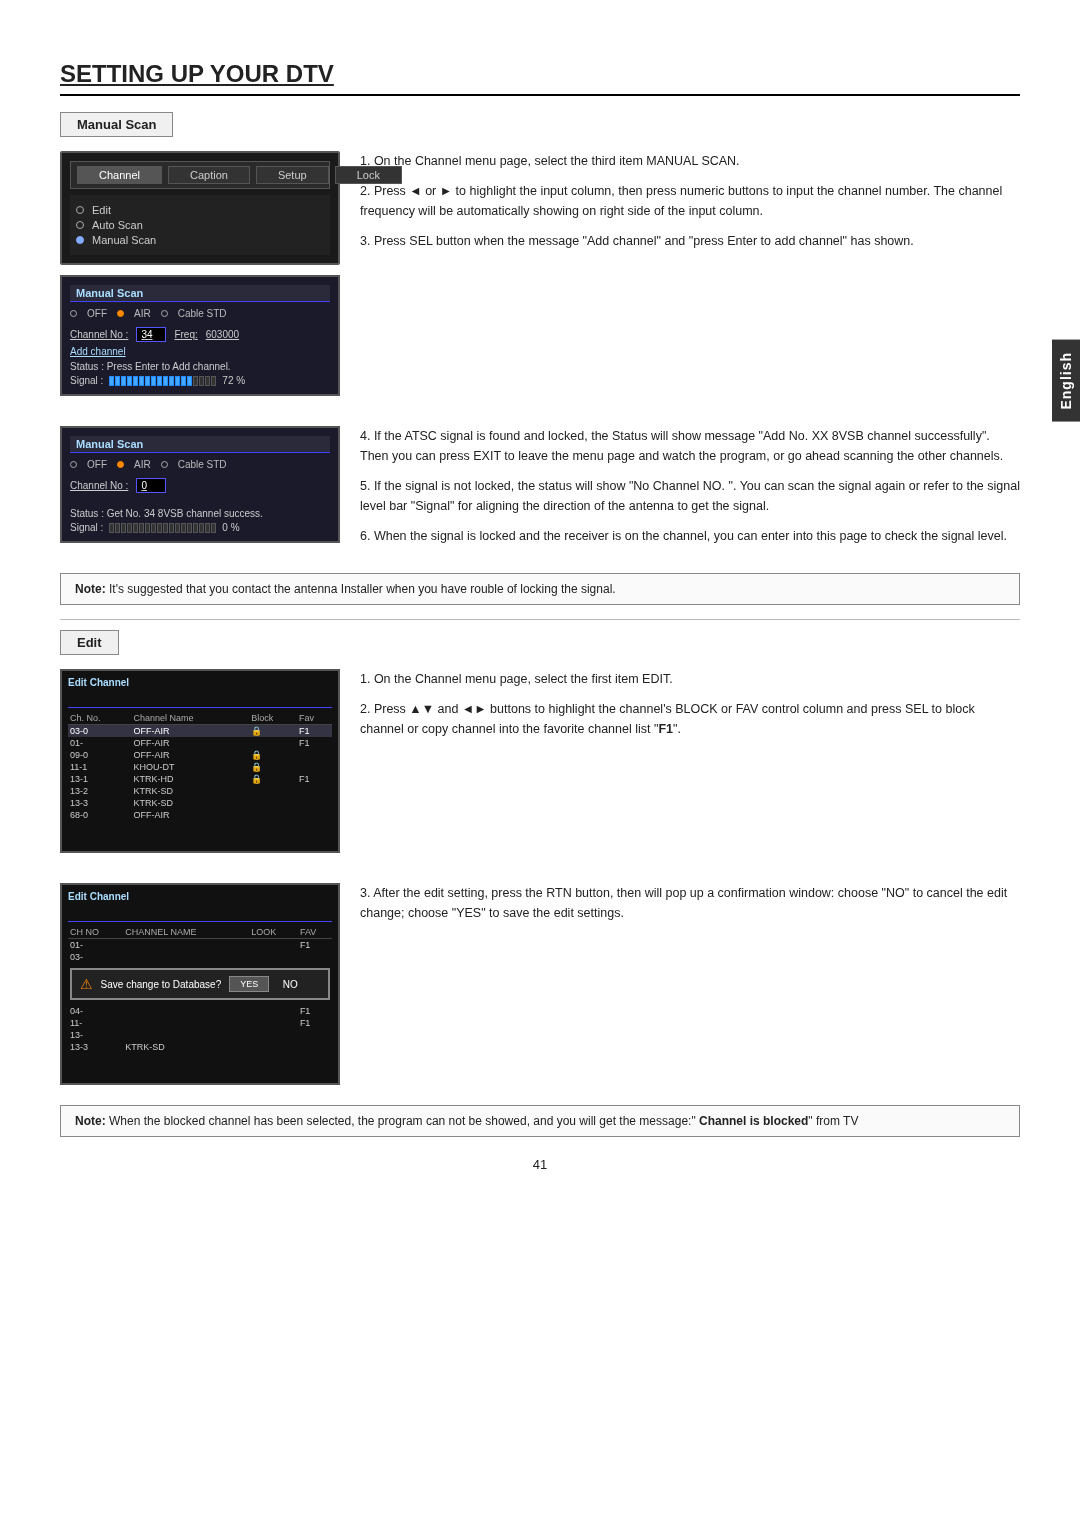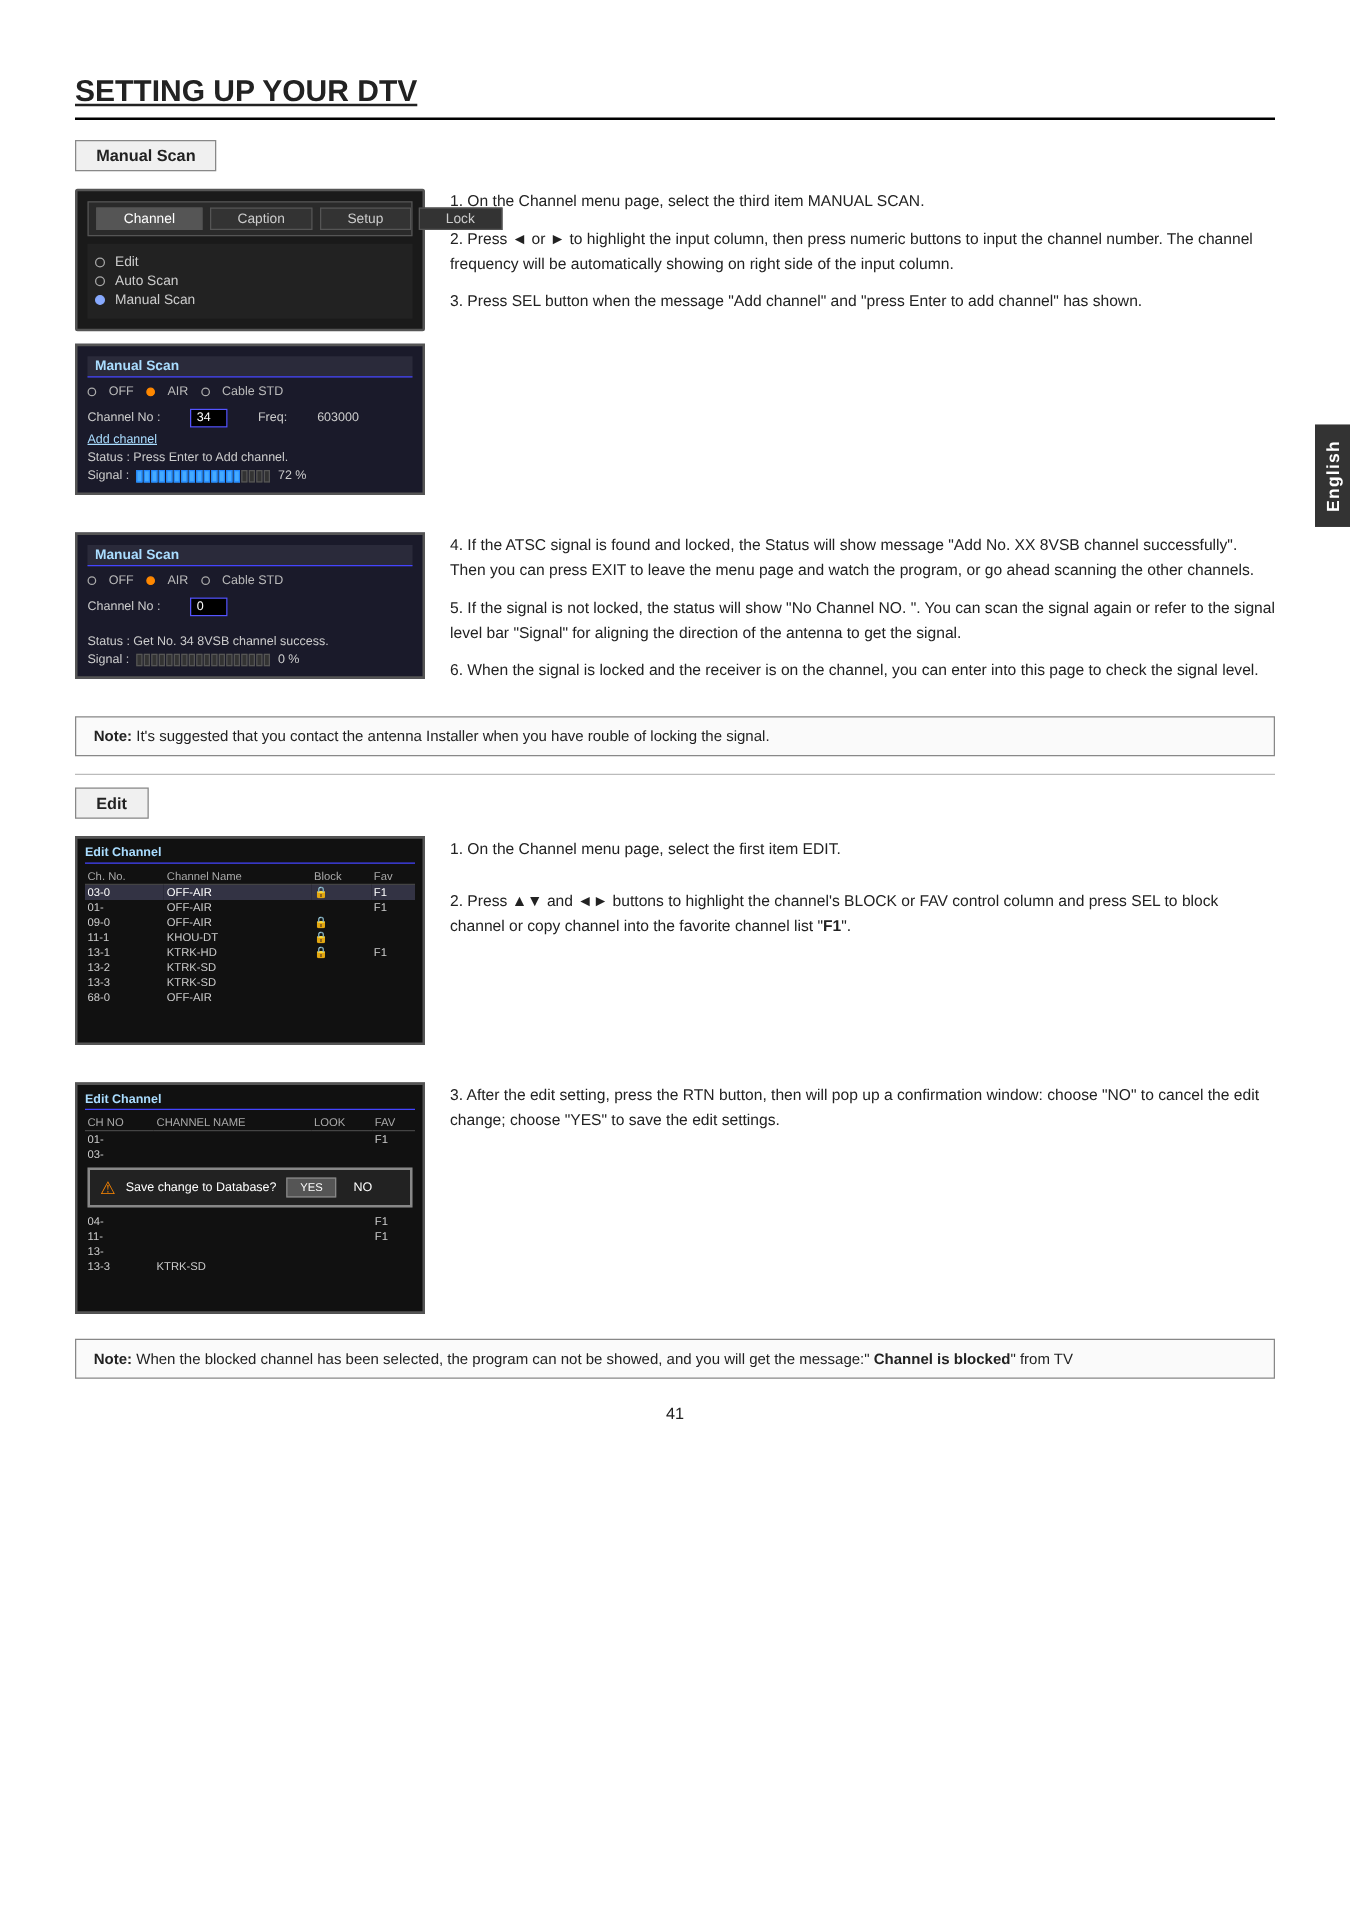--- a/index.html
+++ b/index.html
@@ -180,23 +180,24 @@
     }
 
     .ms-dot.selected {
       background: #ff8800;
       border-color: #ff8800;
     }
 
     .ms-field-row {
       display: flex;
       align-items: center;
-      gap: 24px;
+      gap: 8px;
       margin: 4px 0;
       font-size: 10px;
+      text-decoration: underline;
     }
 
     .ms-input-box {
       background: #000;
       color: #fff;
       border: 1px solid #55f;
       padding: 1px 4px;
       font-size: 10px;
       min-width: 30px;
     }
@@ -260,21 +261,21 @@
       padding: 6px;
       font-size: 9.5px;
       margin-bottom: 10px;
     }
 
     .edit-title-bar {
       color: #aaddff;
       font-size: 10px;
       font-weight: bold;
       border-bottom: 1px solid #44f;
-      padding-bottom: 2px;
+      padding-bottom: 19px;
       margin-bottom: 4px;
     }
 
     .edit-table {
       width: 100%;
       border-collapse: collapse;
       font-size: 9.5px;
     }
 
     .edit-table th {
@@ -603,21 +604,21 @@
               </tr>
             <tr>
                 <td colspan="4">&nbsp;</td>
               </tr>
           </tbody>
         </table>
       </div>
     </div>
 
     <div class="right-col">
-      <p style="margin-bottom:22px;">
+      <p style="margin-bottom:10px;">
         1. On the Channel menu page, select the first item EDIT.
       </p>
       <p>
         2. Press ▲▼ and ◄► buttons to highlight the channel's BLOCK or FAV control column and press SEL to block channel or copy channel into the favorite channel list "<strong>F1</strong>".
       </p>
     </div>
   </div>
 
   
   <div class="section-content">

